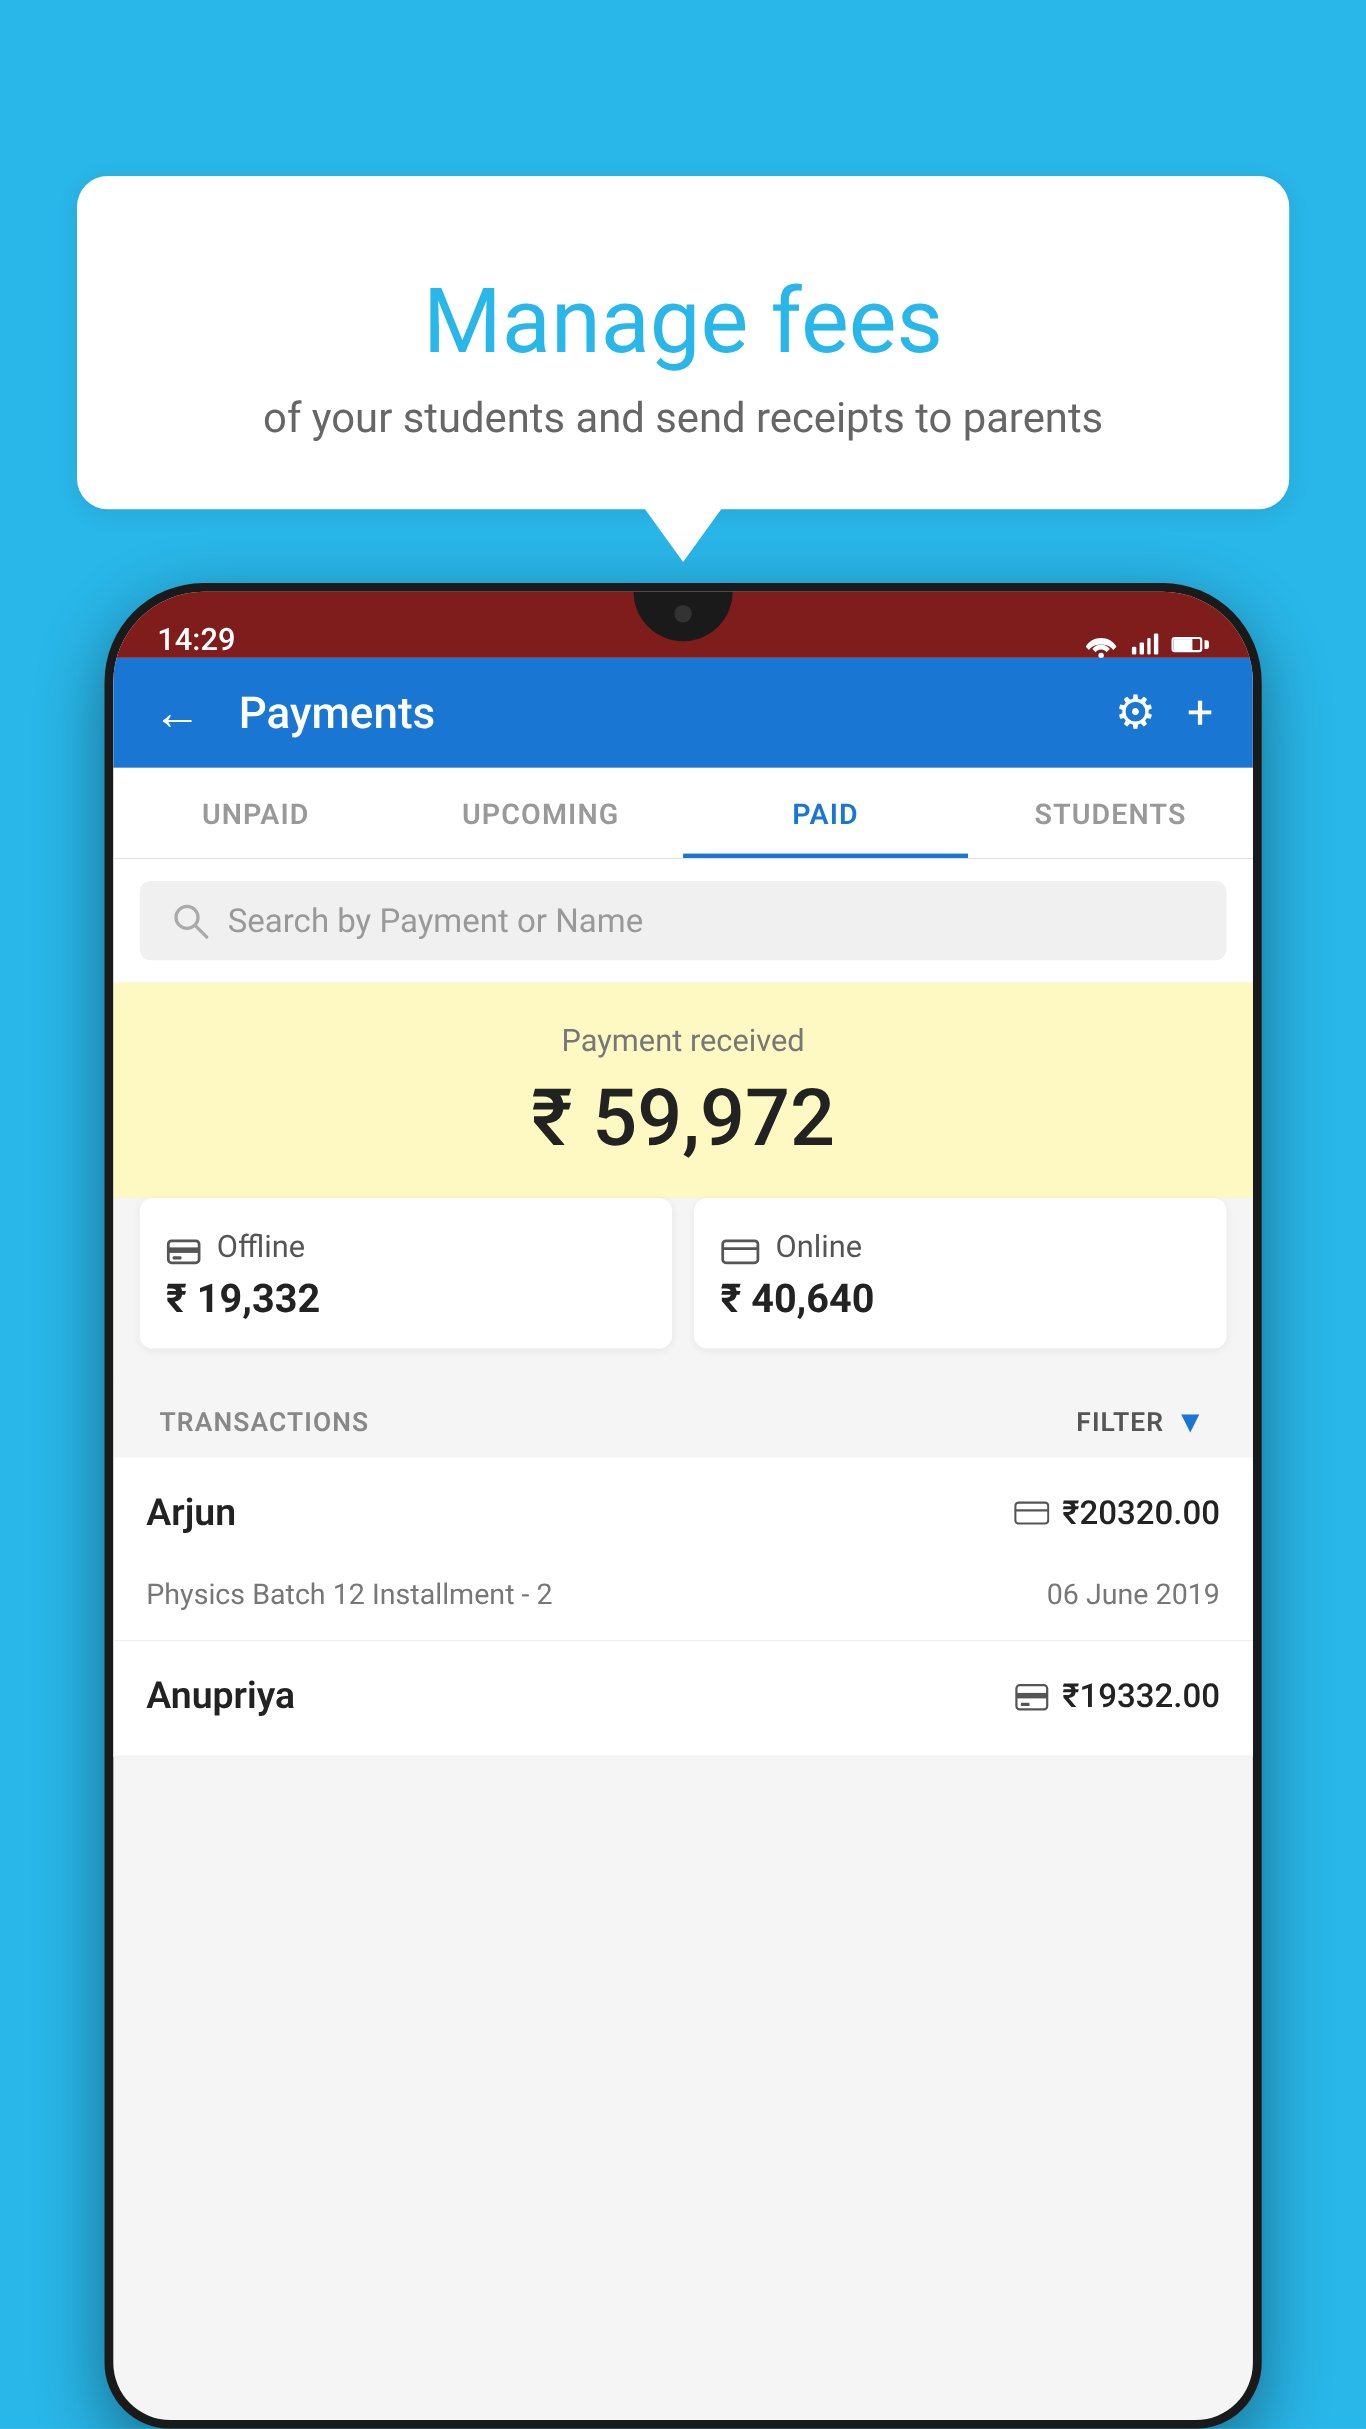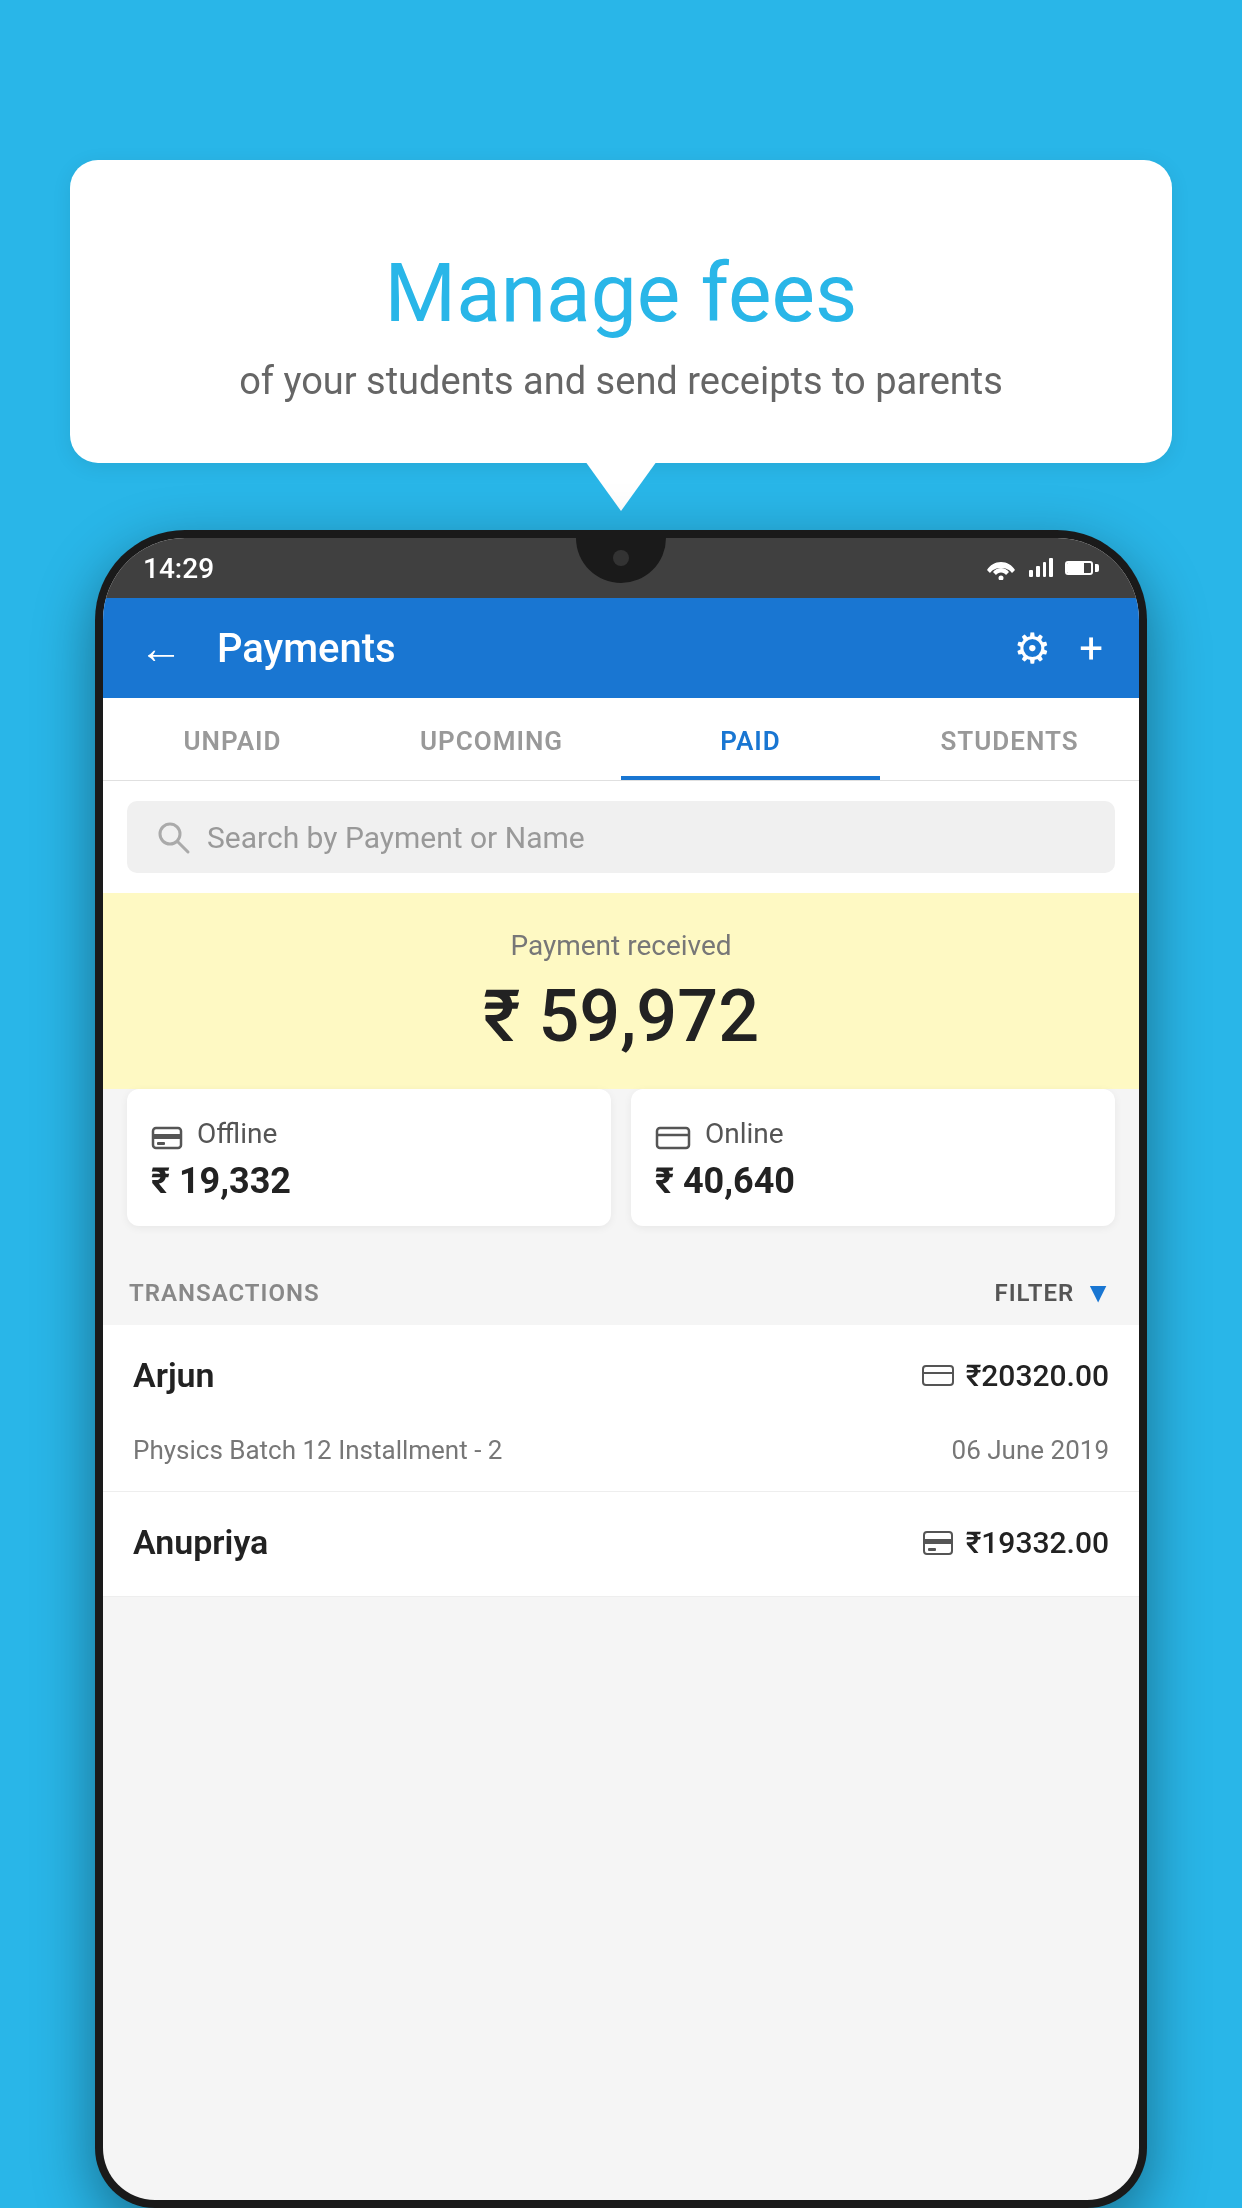--- a/index.html
+++ b/index.html
@@ -72,24 +72,24 @@
     .phone-inner {
       background: #f5f5f5;
       border-radius: 82px 82px 52px 52px;
       overflow: hidden;
       height: 100%;
       position: relative;
     }
 
     
     .status-bar {
-      background: #404040;
+      background: #7f1d1d;
       height: 60px;
       display: flex;
-      align-items: center;
+      align-items: flex-end;
       justify-content: space-between;
       padding: 0 40px;
       position: relative;
     }
 
     .status-time {
       color: white;
       font-size: 28px;
       font-weight: 500;
     }
@@ -257,21 +257,21 @@
       color: #222;
       margin-top: 6px;
     }
 
     
     .transactions-header {
       background: #f5f5f5;
       display: flex;
       justify-content: space-between;
       align-items: center;
-      padding: 20px 26px 16px;
+      padding: 20px 42px 16px;
     }
 
     .transactions-label {
       font-size: 24px;
       color: #888;
       font-weight: 600;
       letter-spacing: 1px;
     }
 
     .filter-btn {

